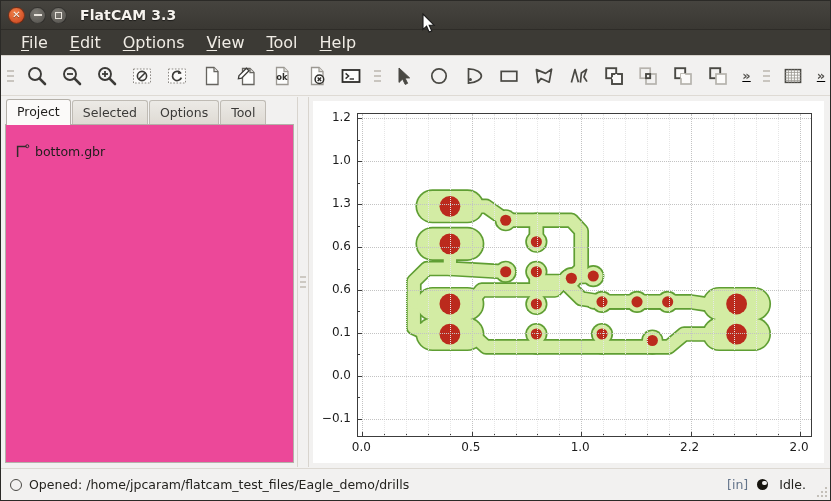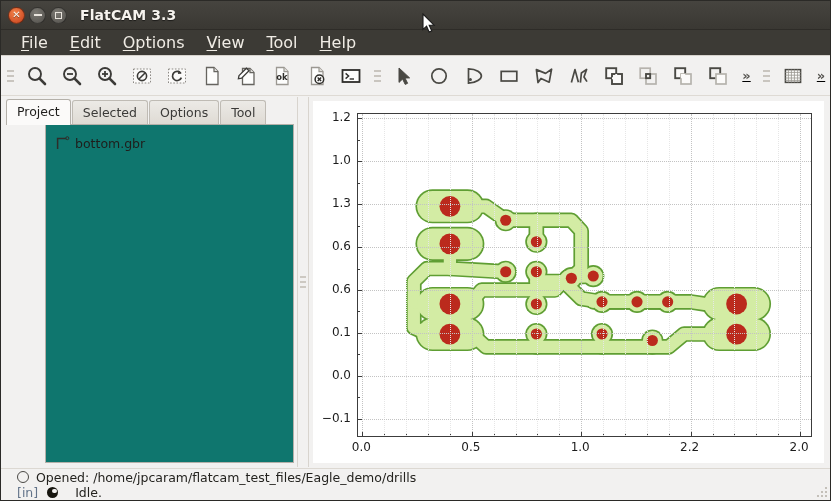--- a/index.html
+++ b/index.html
@@ -117,27 +117,26 @@
   }
   .tab.active {
     background: #fbfaf9;
     color: #1f1e1c;
     padding-bottom: 6px;
     border-color: #b4b0a9;
     position: relative; z-index: 3;
   }
   .tree {
     flex: 1;
-    background: #0f766e;
+    background: #ec4899;
     border: 1px solid #b4b0a9;
     border-top: 1px solid #b4b0a9;
     margin-top: -1px;
-    padding: 8px 0 0 0;
+    padding: 16px 0 0 0;
     overflow: hidden;
-    margin-left: 40px;
   }
   .tree-row {
     display: flex; align-items: center;
     height: 20px;
     padding-left: 6px;
     font-size: 12.5px;
     color: #1f1e1c;
     cursor: default;
   }
   .tree-row.selected { background: #f0762b; color: #ffffff; }
@@ -190,32 +189,32 @@
   .ticklabel.x { transform: translateX(-50%); }
   .ticklabel.y { transform: translateY(-50%); text-align: right; }
 
   
   .statusbar {
     position: absolute;
     left: 0; right: 0; bottom: 0;
     height: 32px;
     background: #f2f1f0;
     border-top: 1px solid #dcd8d2;
-    display: flex; align-items: flex-start;
-    padding: 0 10px 0 16px;
-    font-size: 12.5px; color: #24231f; flex-direction: column;
+    display: flex; align-items: center;
+    padding: 0 10px 0 9px;
+    font-size: 12.5px; color: #24231f;
   }
   .st-left { display: flex; align-items: center; gap: 7px; flex: 1; }
   .st-circle {
     width: 12px; height: 12px; border-radius: 50%;
     border: 1.6px solid #4a4945; background: #f2f1f0;
   }
   .st-right { display: flex; align-items: center; gap: 9px; padding-right: 14px; }
   .st-units { color: #63748a; font-size: 12.5px; }
-  .st-state { display: flex; align-items: center; gap: 17px; }
+  .st-state { display: flex; align-items: center; gap: 11px; }
   .st-halfdot {
     width: 11px; height: 11px; border-radius: 50%;
     background: #17150f;
     position: relative;
   }
   .st-halfdot::after {
     content: ""; position: absolute;
     top: 1.5px; left: 5px; width: 4.5px; height: 4.5px;
     border-radius: 50%; background: #f2f1f0;
   }

